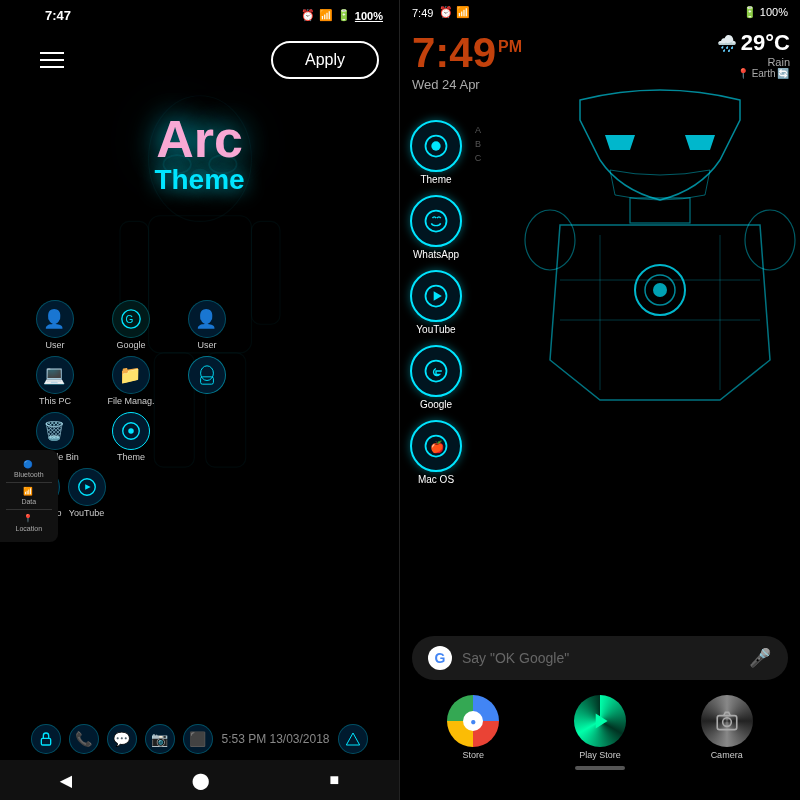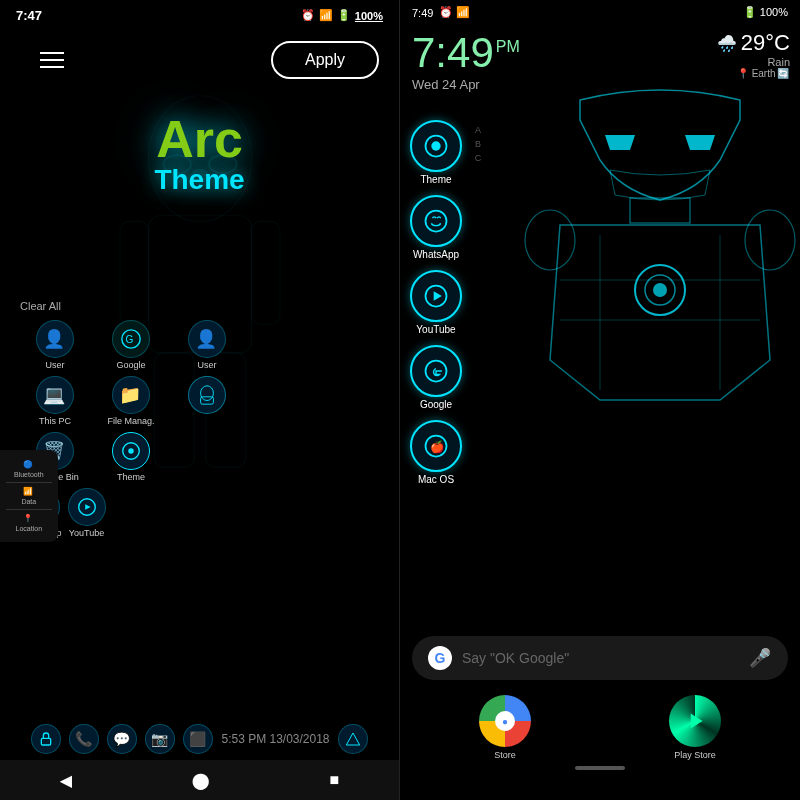--- a/index.html
+++ b/index.html
@@ -23,20 +23,21 @@
     }
 
     .left-status-bar {
       display: flex;
       justify-content: space-between;
       align-items: center;
       padding: 8px 16px;
       color: #fff;
       font-size: 13px;
       font-weight: bold;
+      margin-left: 29px;
     }
 
     .left-status-icons {
       display: flex;
       gap: 4px;
       align-items: center;
       font-size: 11px;
     }
 
     .left-header {
@@ -74,21 +75,21 @@
     .arc-title-area {
       text-align: center;
       padding: 20px 0 10px;
       position: relative;
       z-index: 2;
     }
 
     .arc-title {
       font-size: 52px;
       font-weight: bold;
-      color: #84cc16;
+      color: #f9a8d4;
       text-shadow: 0 0 30px #00e5ff, 0 0 60px #00e5ff44;
     }
 
     .arc-subtitle {
       font-size: 28px;
       color: #00e5ff;
       font-weight: bold;
       text-shadow: 0 0 20px #00e5ff;
       margin-top: -5px;
     }
@@ -229,23 +230,23 @@
       align-items: flex-end;
       gap: 4px;
       font-size: 11px;
     }
 
     .clock-area {
       padding: 4px 12px 8px;
     }
 
     .big-time {
-      color: #86efac;
+      color: #c2410c;
       font-size: 42px;
-      font-weight: 400;
+      font-weight: 700;
     }
 
     .big-time .ampm {
       font-size: 16px;
       vertical-align: super;
       margin-left: 2px;
     }
 
     .date-line {
       color: #aaa;
@@ -255,21 +256,21 @@
     .weather-area {
       position: absolute;
       top: 30px;
       right: 10px;
       text-align: right;
       color: #fff;
     }
 
     .weather-temp {
       font-size: 22px;
-      font-weight: normal;
+      font-weight: bold;
     }
 
     .weather-desc {
       font-size: 11px;
       color: #aaa;
     }
 
     .weather-loc {
       font-size: 10px;
       color: #aaa;
@@ -508,21 +509,20 @@
       <span>📶</span>
       <span style="font-size:7px;color:#aaa;">Data</span>
     </div>
     <div class="side-opt">
       <span>📍</span>
       <span style="font-size:7px;color:#aaa;">Location</span>
     </div>
   </div>
 
   <div class="desktop-area">
-    <div class="clear-all">Clear All</div>
     <div class="icon-grid">
 
       <div class="icon-item">
         <div class="icon-circle">👤</div>
         <span class="icon-label">User</span>
       </div>
       <div class="icon-item">
         <div class="icon-circle" style="background:#001a1a;">
           <svg width="22" height="22" viewBox="0 0 24 24">
               <circle cx="12" cy="12" r="10" stroke="#00e5ff" stroke-width="1.5" fill="none"></circle>
@@ -748,16 +748,26 @@
         <span class="dock-label">Store</span>
       </div>
       <div class="dock-item">
         <div class="dock-icon-circle" style="background:conic-gradient(#00ffaa 0deg, #003322 120deg, #00ffaa 240deg, #003322 360deg); border-radius:50%;">
           <svg width="26" height="26" viewBox="0 0 24 24">
               <polygon points="8,5 8,19 19,12" fill="#00ffaa"></polygon>
             </svg>
         </div>
         <span class="dock-label">Play Store</span>
       </div>
+      <div class="dock-item">
+        <div class="dock-icon-circle" style="background:conic-gradient(#888 0deg, #222 90deg, #888 180deg, #222 270deg, #888 360deg); border-radius:50%;">
+          <svg width="26" height="26" viewBox="0 0 24 24">
+              <rect x="3" y="7" width="18" height="13" rx="2" stroke="#aaa" stroke-width="1.5" fill="none"></rect>
+              <circle cx="12" cy="13" r="4" stroke="#aaa" stroke-width="1.5" fill="none"></circle>
+              <path d="M9 7l1.5-3h3L15 7" stroke="#aaa" stroke-width="1.5" fill="none"></path>
+            </svg>
+        </div>
+        <span class="dock-label">Camera</span>
+      </div>
     </div>
     <div class="home-indicator"></div>
   </div>
 </div>
 
 </body></html>

